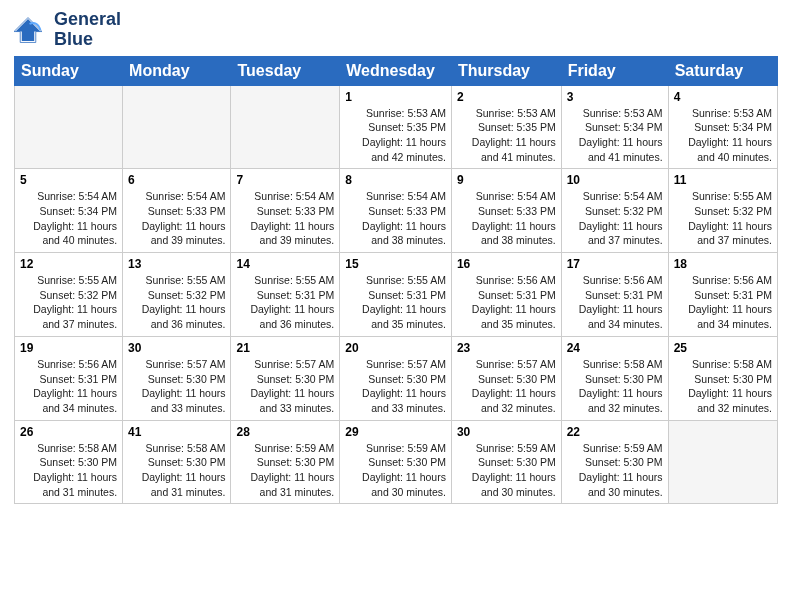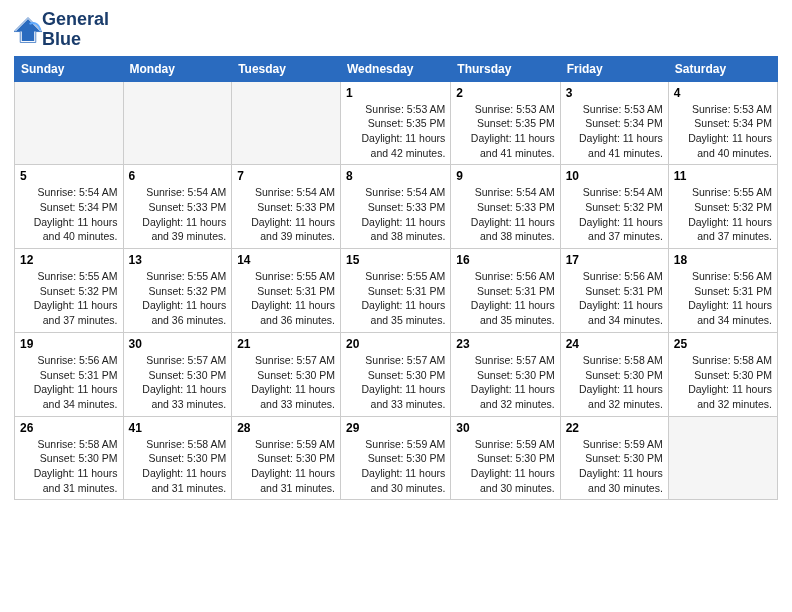--- a/index.html
+++ b/index.html
@@ -16,21 +16,21 @@
     }
     .header-row {
       display: flex;
       justify-content: space-between;
       align-items: flex-start;
       margin-bottom: 6px;
     }
     .logo {
       display: flex;
       align-items: center;
-      gap: 0;
+      gap: 12px;
     }
     .logo-text {
       font-size: 18px;
       font-weight: bold;
       color: #1a3c6b;
       line-height: 1.1;
     }
     .logo-icon {
       width: 28px;
       height: 28px;
@@ -50,21 +50,21 @@
     .calendar {
       width: 100%;
       border-collapse: collapse;
       font-size: 11px;
     }
     .calendar th {
       background-color: #2a6bbf;
       color: #fff;
       text-align: left;
       padding: 5px 6px;
-      font-size: 12px;
+      font-size: 16px;
       font-weight: bold;
       border: 1px solid #2a6bbf;
     }
     .calendar td {
       border: 1px solid #ccc;
       vertical-align: top;
       padding: 4px 5px;
       width: 113px;
       height: 80px;
       background: #fff;

